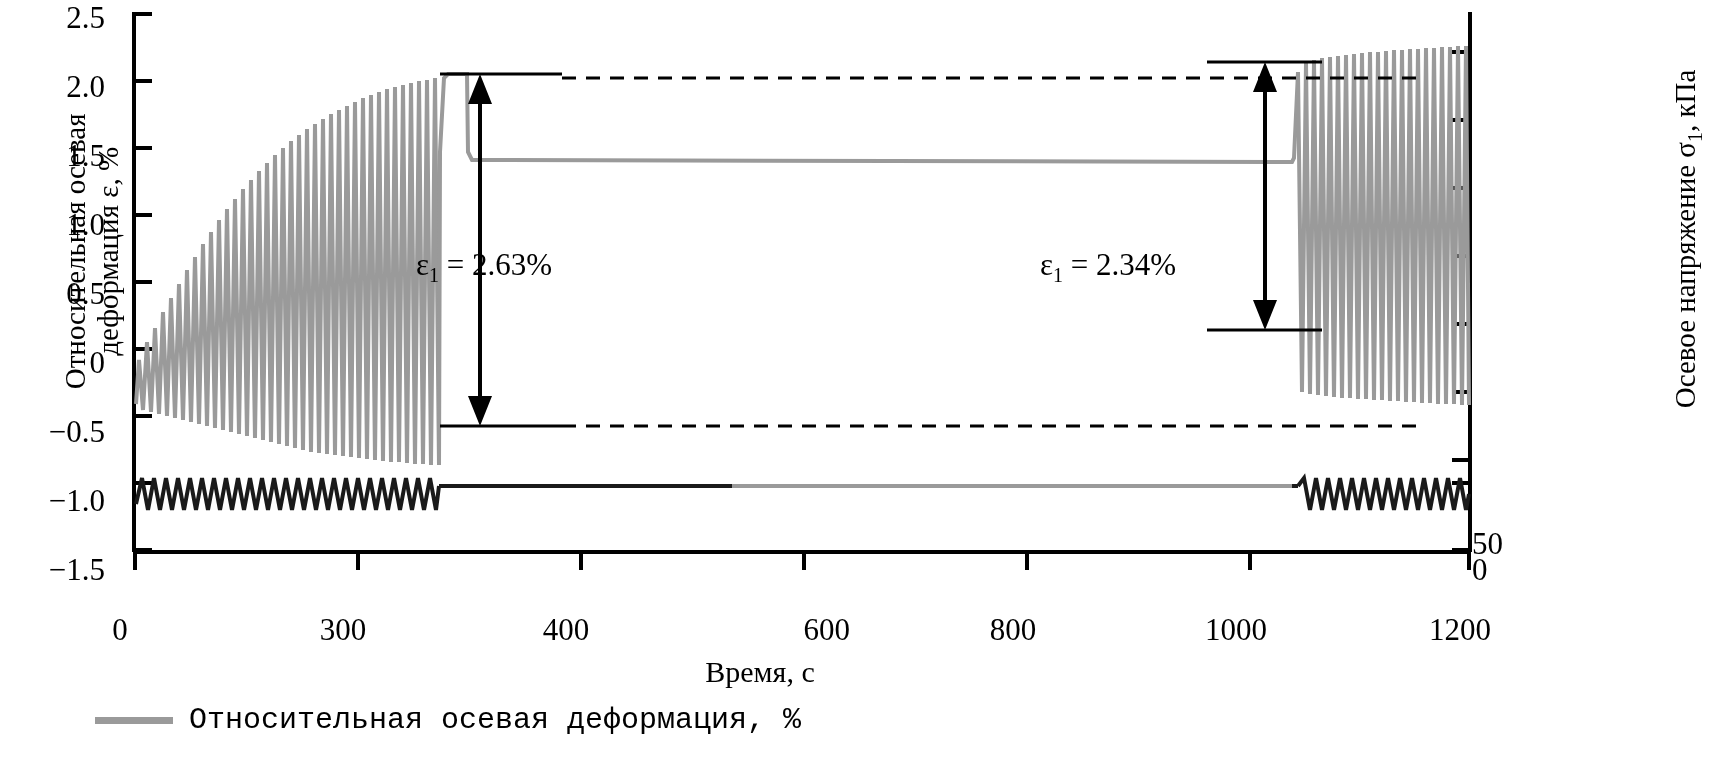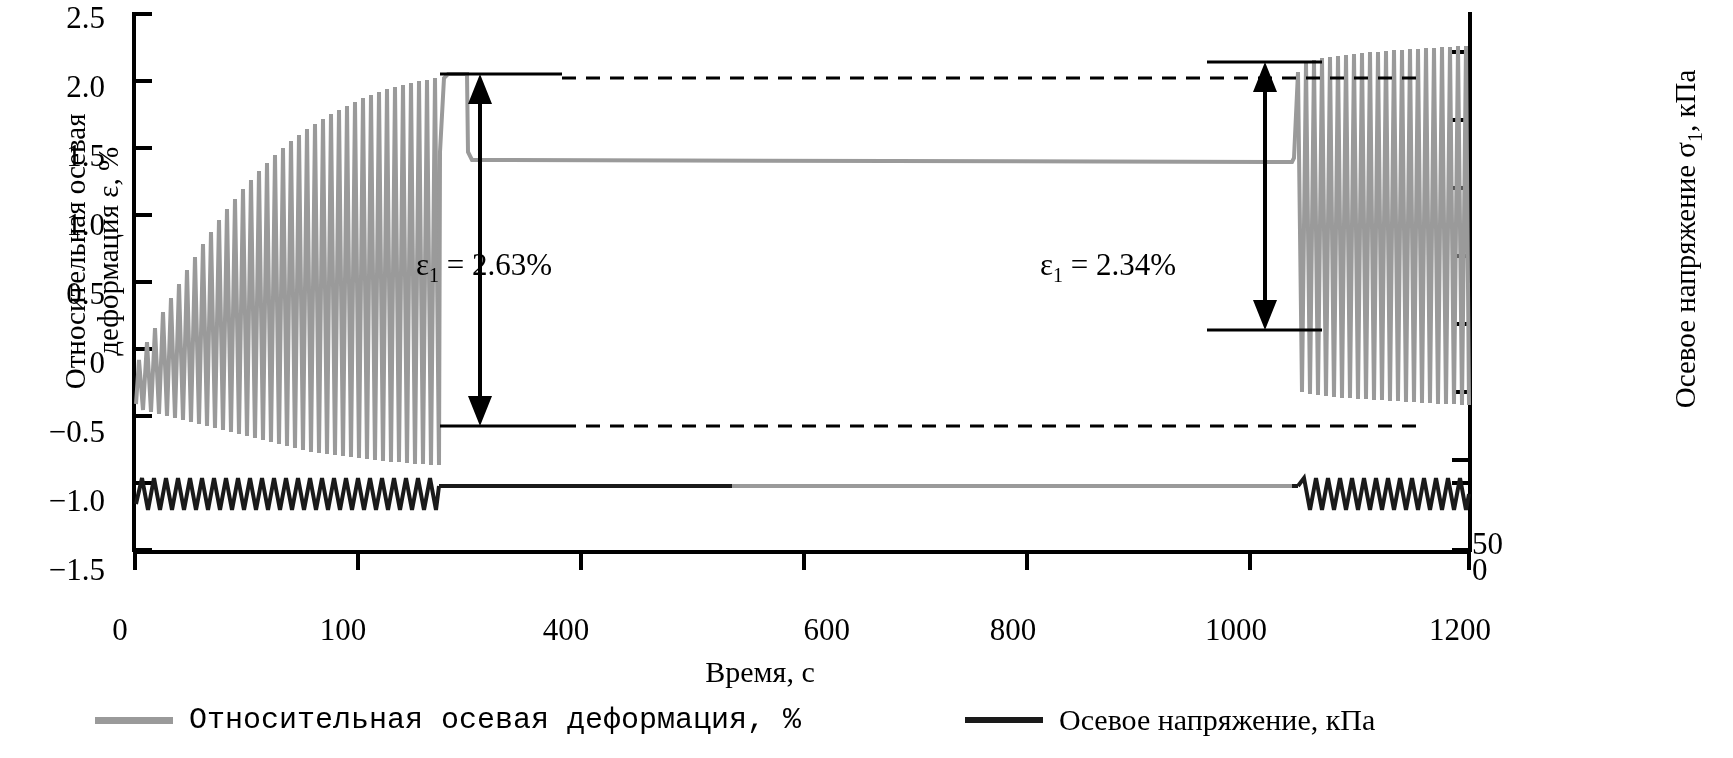--- a/index.html
+++ b/index.html
@@ -129,21 +129,21 @@
   <div class="tick-label ytick-left" style="left:-5px; top:276px;">0.5</div>
   <div class="tick-label ytick-left" style="left:-5px; top:345px;">0</div>
   <div class="tick-label ytick-left" style="left:-5px; top:414px;">−0.5</div>
   <div class="tick-label ytick-left" style="left:-5px; top:483px;">−1.0</div>
   <div class="tick-label ytick-left" style="left:-5px; top:552px;">−1.5</div>
 
   <div class="tick-label ytick-right" style="left:1472px; top:483px;margin-top:43px;">50</div>
   <div class="tick-label ytick-right" style="left:1472px; top:552px;">0</div>
 
   <div class="tick-label xtick" style="left:60px;   top:612px;">0</div>
-  <div class="tick-label xtick" style="left:283px;  top:612px;">100</div>
+  <div class="tick-label xtick" style="left:283px;  top:612px;">300</div>
   <div class="tick-label xtick" style="left:506px;  top:612px;">400</div>
   <div class="tick-label xtick" style="left:730px;  top:612px;text-align:right;">600</div>
   <div class="tick-label xtick" style="left:953px;  top:612px;">800</div>
   <div class="tick-label xtick" style="left:1176px; top:612px;text-align:center;">1000</div>
   <div class="tick-label xtick" style="left:1400px; top:612px;">1200</div>
 
   <div id="plot">
     <svg width="1340" height="596" viewBox="0 0 1340 596" xmlns="http://www.w3.org/2000/svg">
 
       <g>
@@ -253,19 +253,15 @@
 
     <div class="annot" style="left:296px; top:235px;"><span>ε</span><sub>1</sub><span> = 2.63%</span></div>
     <div class="annot" style="left:920px; top:235px;"><span>ε</span><sub>1</sub><span> = 2.34%</span></div>
   </div>
 
   <div id="legend">
     <div class="legend-item" id="legend-item-0">
       <div class="legend-swatch" style="border-top-width:7px; border-top-color:#9a9a9a;"></div>
       <div class="legend-text">Относительная осевая деформация, %</div>
     </div>
-    <div class="legend-item" id="legend-item-1">
-      <div class="legend-swatch" style="border-top-width:6px; border-top-color:#1a1a1a;"></div>
-      <div class="legend-text">Осевое напряжение, кПа</div>
-    </div>
   </div>
 
 </div>
 
 </body></html>

